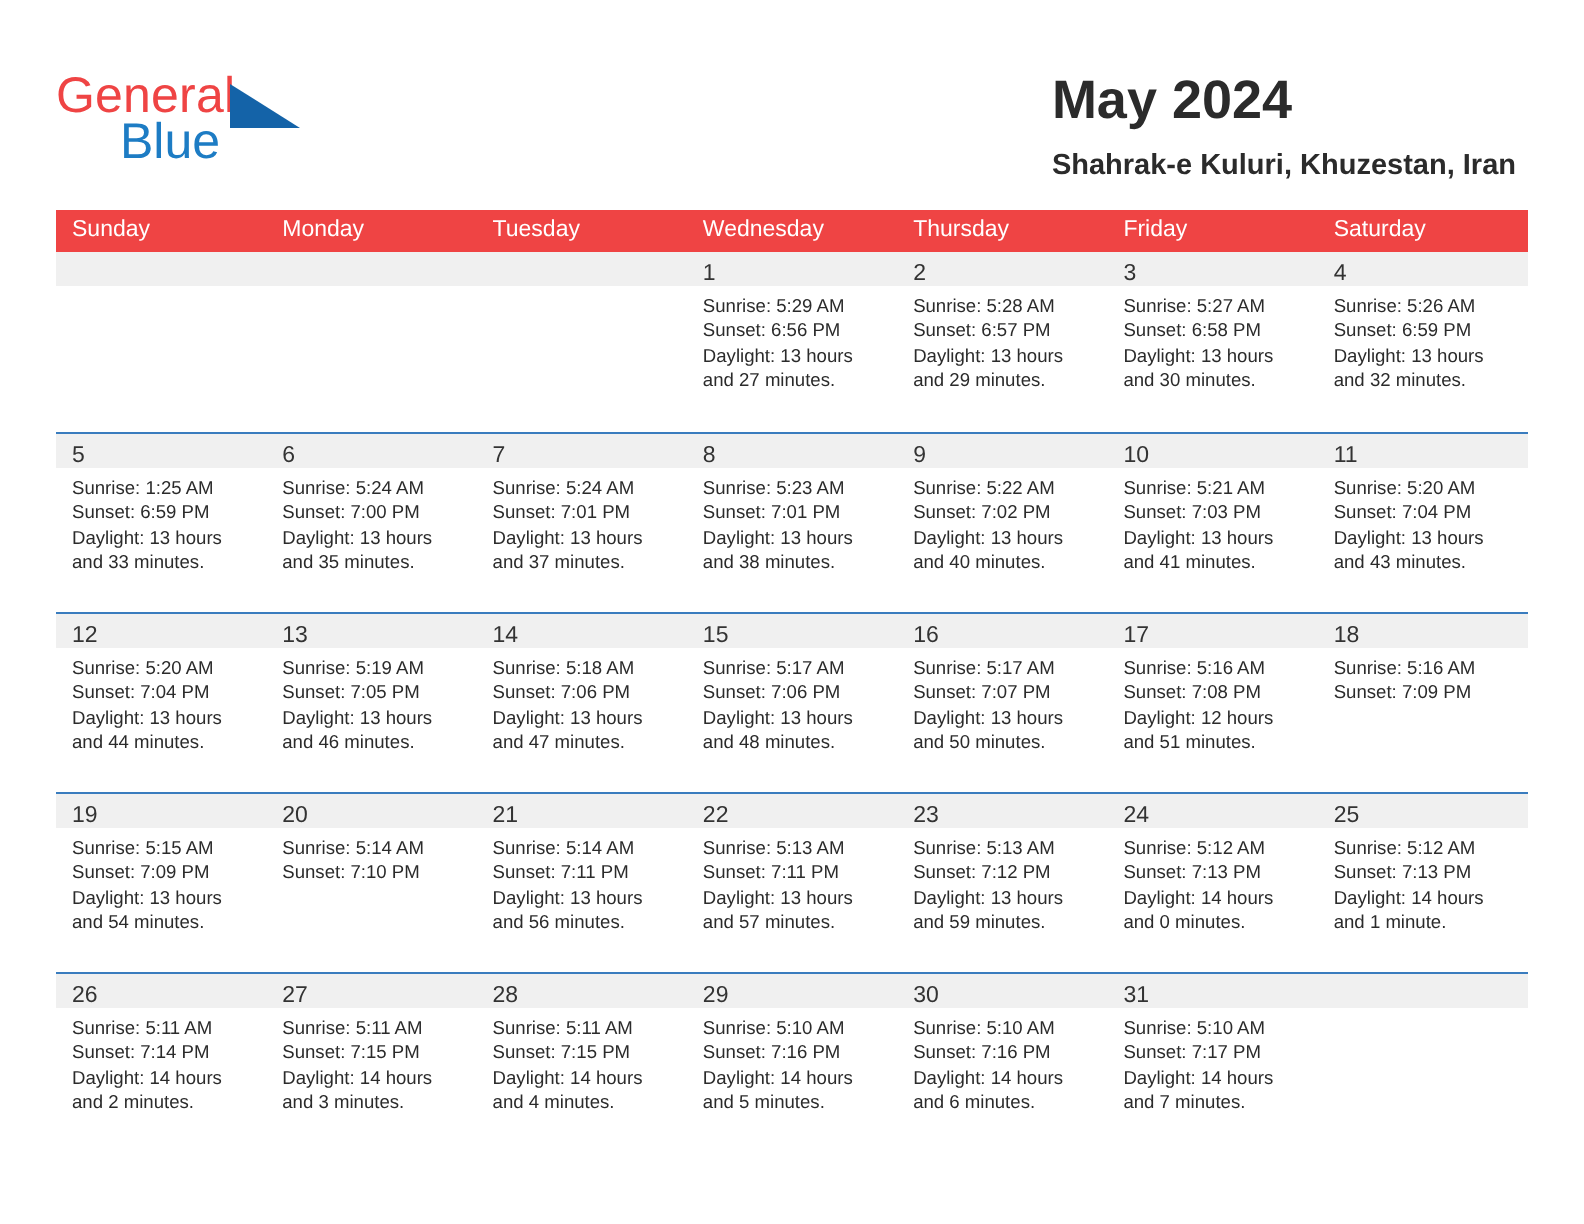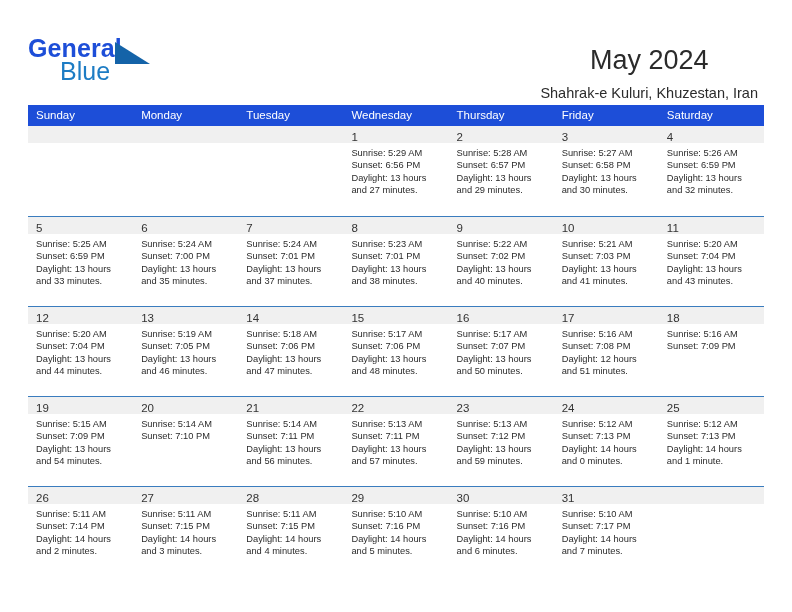--- a/index.html
+++ b/index.html
@@ -34,24 +34,23 @@
     left: 0;
     top: 6px;
     width: 200px;
     height: 56px;
   }
   .brand-general {
     position: absolute;
     left: 0;
     top: 0;
     font-size: 25px;
-    color: #1d4ed8;
+    color: #ef4444;
     letter-spacing: 0.1px;
     line-height: 28px;
-    font-weight: bold;
   }
   .brand-blue {
     position: absolute;
     left: 32px;
     top: 23px;
     font-size: 25px;
     color: #1d7cc4;
     line-height: 28px;
   }
   .brand-triangle {
@@ -60,22 +59,23 @@
     top: 8px;
     width: 0;
     height: 0;
     border-left: 35px solid #1463a8;
     border-top: 22px solid transparent;
   }
 
   .title-block {
     position: absolute;
     right: 0;
-    top: 16px;
-    text-align: center;
+    top: 6px;
+    text-align: left;
+    font-weight: bold;
   }
   .cal-title {
     font-size: 27px;
     color: #2b2b2b;
     line-height: 32px;
     white-space: nowrap;
   }
   .cal-subtitle {
     margin-top: 8px;
     font-size: 14.5px;
@@ -86,21 +86,21 @@
 
   
   .calendar {
     position: absolute;
     left: 28px;
     top: 105px;
     width: 736px;
   }
   .weekdays {
     display: flex;
-    background: #1d4ed8;
+    background: #ef4444;
     height: 21px;
   }
   .weekday {
     flex: 1 1 0;
     color: #ffffff;
     font-size: 11.5px;
     line-height: 21px;
     padding-left: 8px;
     box-sizing: border-box;
     white-space: nowrap;
@@ -220,21 +220,21 @@
               <div>Sunrise: 5:26 AM</div>
               <div>Sunset: 6:59 PM</div>
               <div class="daylight">Daylight: 13 hours and 32 minutes.</div>
             </div>
           </div>
         </div>
         <div class="week">
           <div class="day">
             <div class="day-num-band"><span class="day-num">5</span></div>
             <div class="day-info">
-              <div>Sunrise: 5:25 AM</div>
+              <div>Sunrise: 1:25 AM</div>
               <div>Sunset: 6:59 PM</div>
               <div class="daylight">Daylight: 13 hours and 33 minutes.</div>
             </div>
           </div>
           <div class="day">
             <div class="day-num-band"><span class="day-num">6</span></div>
             <div class="day-info">
               <div>Sunrise: 5:24 AM</div>
               <div>Sunset: 7:00 PM</div>
               <div class="daylight">Daylight: 13 hours and 35 minutes.</div>

